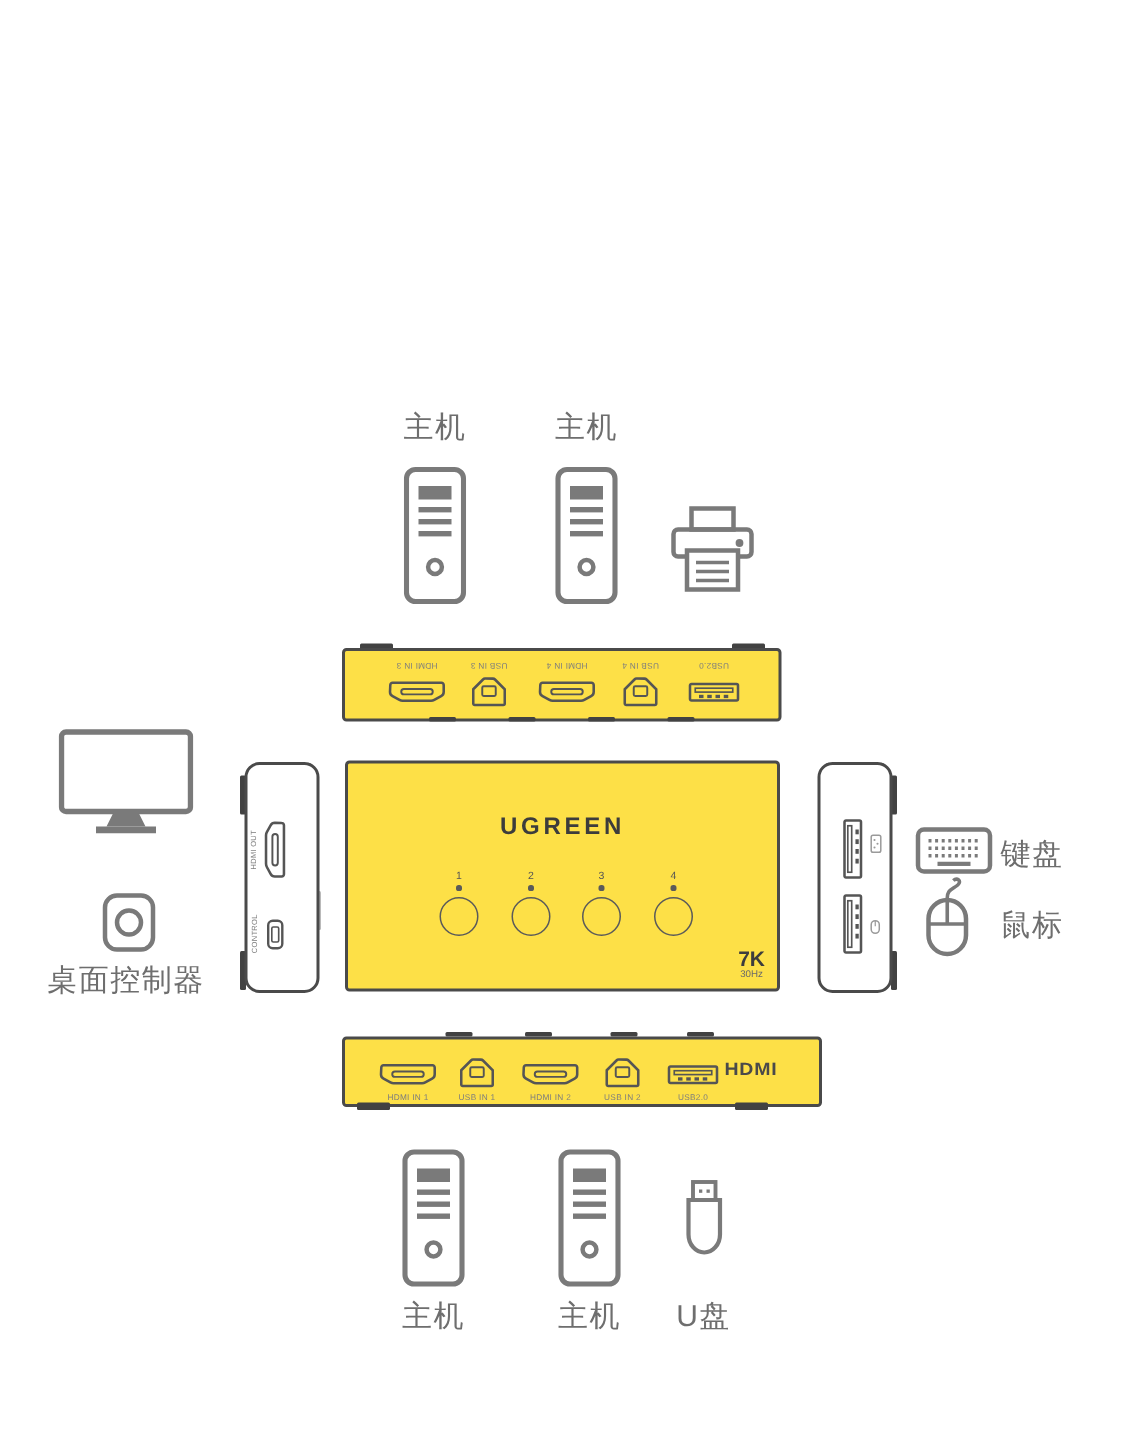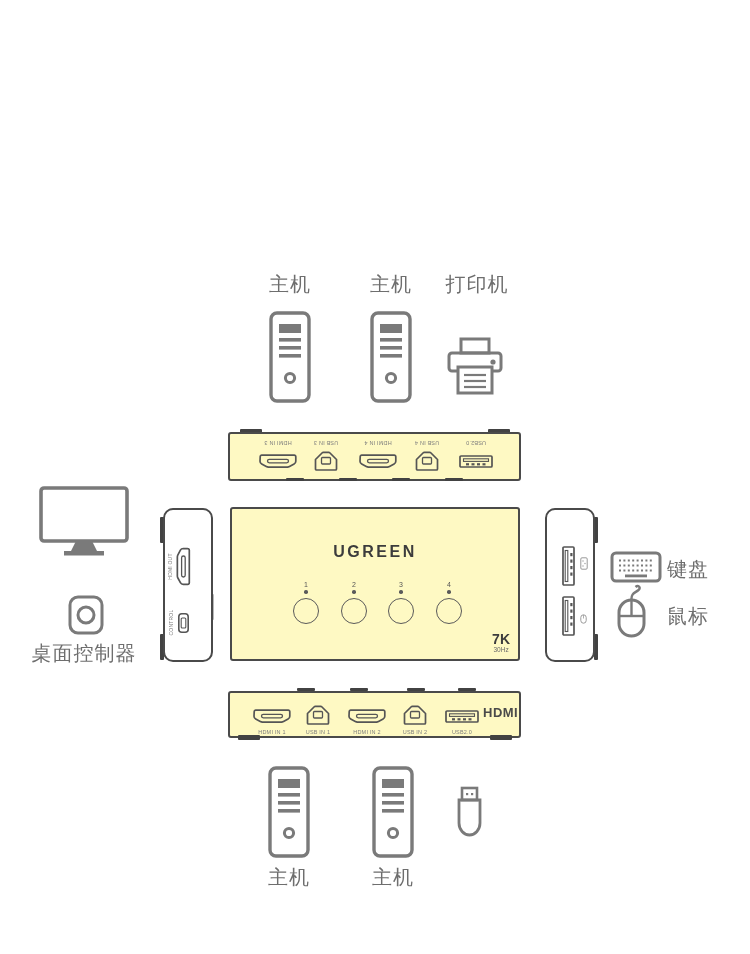--- a/index.html
+++ b/index.html
@@ -3,21 +3,21 @@
 <meta charset="utf-8">
 <style>
   html,body{margin:0;padding:0;background:#fff;}
   .page{position:relative;width:750px;height:954px;background:#fff;overflow:hidden;
         font-family:"Liberation Sans",sans-serif;}
   .abs{position:absolute;}
   .title{width:100%;text-align:center;font-size:64px;font-weight:900;color:#151515;
          letter-spacing:2px;}
   .cn-label{font-size:20px;color:#6e6e6e;text-align:center;letter-spacing:1px;}
   .icon{color:#7a7a7a;}
-  .panel{box-sizing:border-box;border:2px solid #4a4a4a;border-radius:3px;background:#fef9c3;}
+  .panel{box-sizing:border-box;border:2px solid #4a4a4a;border-radius:3px;background:#fde047;}
   .side-panel{box-sizing:border-box;border:2px solid #4a4a4a;border-radius:10px;background:#fff;}
   .tab{background:#424242;border-radius:1px;}
   .tab-light{background:#b9b9b9;border-radius:1px;}
   .port{color:#555;}
   .port-label{font-size:5.5px;color:#7d7d7d;text-align:center;white-space:nowrap;
               letter-spacing:0.2px;}
   .rot180{transform:rotate(180deg);}
   .rot-ccw{transform:rotate(-90deg);}
   .brand{font-size:16px;font-weight:800;color:#3c3c3c;letter-spacing:2.5px;text-align:center;}
   .chan{width:30px;text-align:center;}
@@ -33,21 +33,20 @@
               width:40px;height:7px;line-height:7px;letter-spacing:0.2px;}
 </style>
 </head>
 <body>
 
 <div class="page">
 
 
   <div class="abs cn-label" style="left:240px;top:271px;width:100px;">主机</div>
   <div class="abs cn-label" style="left:341px;top:271px;width:100px;">主机</div>
-  <div class="abs cn-label" style="left:427px;top:271px;width:100px;">打印机</div>
 
   <div class="abs icon" style="left:269px;top:311px;">
     <svg width="42" height="92" viewBox="0 0 42 92">
         <rect x="2" y="2" width="38" height="88" rx="6" fill="none" stroke="currentColor" stroke-width="3.4"></rect>
         <rect x="10" y="13" width="22" height="9" fill="currentColor"></rect>
         <rect x="10" y="27" width="22" height="3.6" fill="currentColor"></rect>
         <rect x="10" y="35" width="22" height="3.6" fill="currentColor"></rect>
         <rect x="10" y="43" width="22" height="3.6" fill="currentColor"></rect>
         <circle cx="21" cy="67" r="4.6" fill="none" stroke="currentColor" stroke-width="3"></circle>
       </svg>
@@ -239,21 +238,21 @@
         <line x1="6.5" y1="32" x2="30.5" y2="32" stroke="currentColor" stroke-width="2.4"></line>
         <path d="M18.5,16 C18,9 22,9 25.5,6 C28.5,3.2 25,0.8 22.5,3" fill="none" stroke="currentColor" stroke-width="2.4"></path>
       </svg>
   </div>
   <div class="abs cn-label" style="left:648px;top:603px;width:80px;">鼠标</div>
 
   <div class="abs tab" style="left:297px;top:688px;width:18px;height:3px;"></div>
   <div class="abs tab" style="left:350px;top:688px;width:18px;height:3px;"></div>
   <div class="abs tab" style="left:407px;top:688px;width:18px;height:3px;"></div>
   <div class="abs tab" style="left:458px;top:688px;width:18px;height:3px;"></div>
-  <div class="abs panel" style="left:228px;top:691px;width:293px;height:47px;">
+  <div class="abs panel" style="left:228px;top:691px;width:320px;height:47px;">
     <div class="abs port" style="left:22px;top:15px;">
       <svg width="40" height="17" viewBox="0 0 40 17">
           <path d="M2.2,3.7 a1.5,1.5 0 0 1 1.5,-1.5 h32.6 a1.5,1.5 0 0 1 1.5,1.5 v4.6 a3.2,3.2 0 0 1 -1.7,2.8 l-4.6,2.5 a4.5,4.5 0 0 1 -2.1,0.55 h-19 a4.5,4.5 0 0 1 -2.1,-0.55 l-4.6,-2.5 a3.2,3.2 0 0 1 -1.7,-2.8 z" fill="none" stroke="currentColor" stroke-width="1.7"></path>
           <rect x="9.5" y="6.3" width="21" height="3.6" rx="1.8" fill="none" stroke="currentColor" stroke-width="1.3"></rect>
         </svg>
     </div>
     <div class="abs port" style="left:75px;top:11px;">
       <svg width="26" height="22" viewBox="0 0 26 22">
           <path d="M2.5,9.5 L9,3 a2,2 0 0 1 1.4,-0.6 h5.2 a2,2 0 0 1 1.4,0.6 l6.5,6.5 v9.5 a1,1 0 0 1 -1,1 h-19 a1,1 0 0 1 -1,-1 z" fill="none" stroke="currentColor" stroke-width="1.7"></path>
           <rect x="8.5" y="7.5" width="9" height="6.5" rx="1" fill="none" stroke="currentColor" stroke-width="1.3"></rect>
@@ -314,14 +313,15 @@
   <div class="abs icon" style="left:452px;top:786px;">
     <svg width="34" height="52" viewBox="0 0 34 52">
         <rect x="10" y="2" width="15" height="12" fill="none" stroke="currentColor" stroke-width="2.6"></rect>
         <rect x="14" y="7" width="2.2" height="2.2" fill="currentColor"></rect>
         <rect x="19" y="7" width="2.2" height="2.2" fill="currentColor"></rect>
         <path d="M7,14 h21 v23 a10.5,12 0 0 1 -21,0 z" fill="none" stroke="currentColor" stroke-width="2.8"></path>
       </svg>
   </div>
   <div class="abs cn-label" style="left:239px;top:864px;width:100px;">主机</div>
   <div class="abs cn-label" style="left:343px;top:864px;width:100px;">主机</div>
+  <div class="abs cn-label" style="left:419px;top:864px;width:100px;">U盘</div>
 
 </div>
 
 </body></html>

